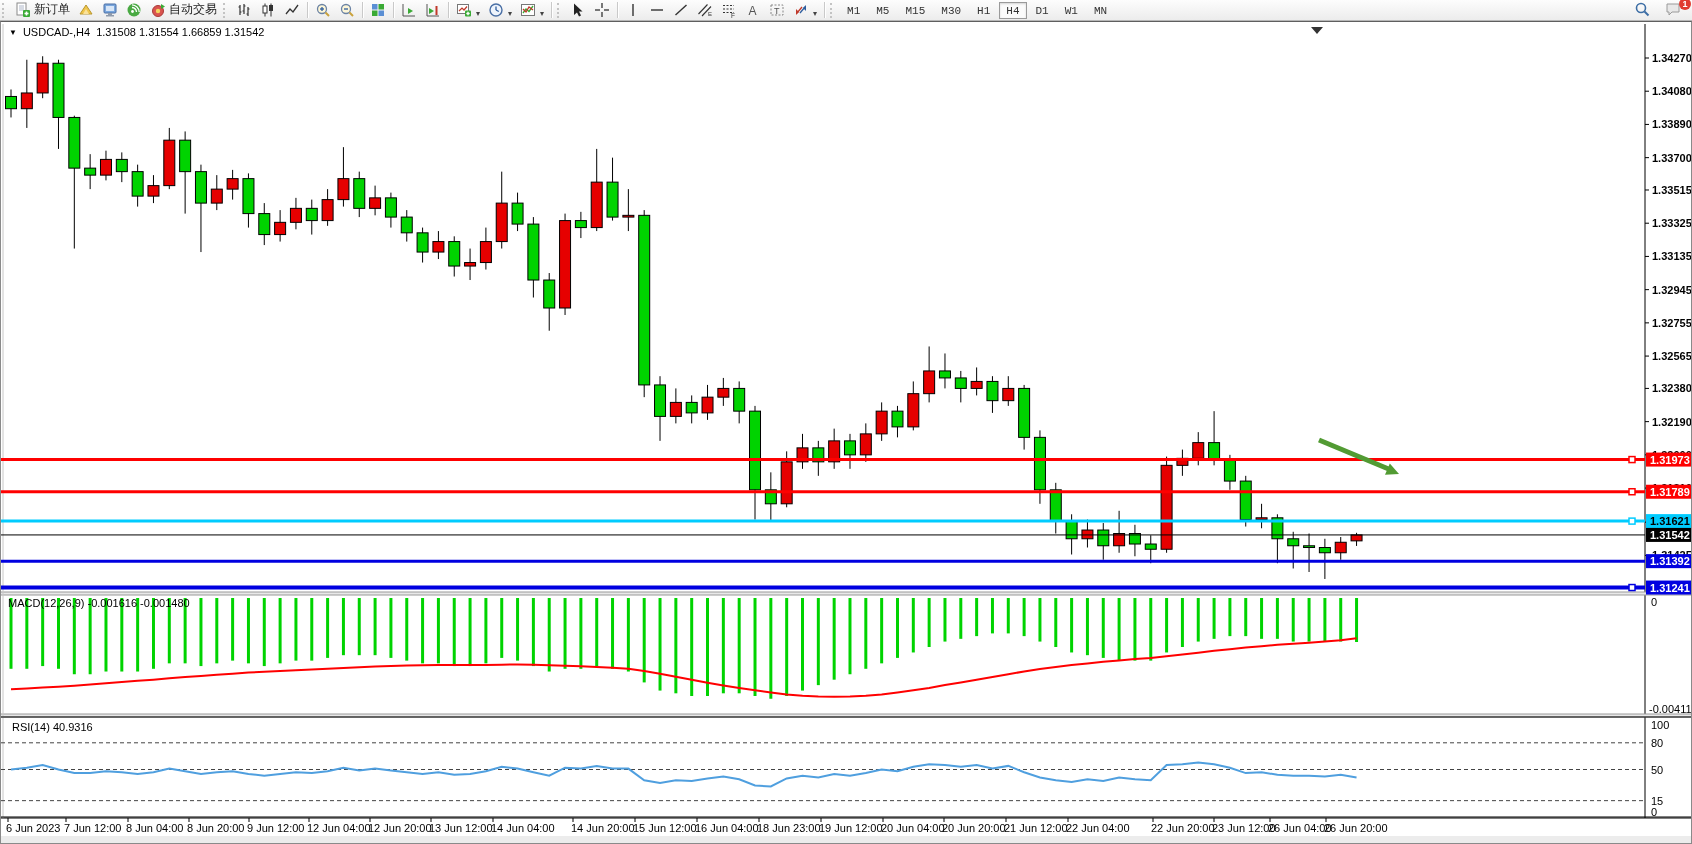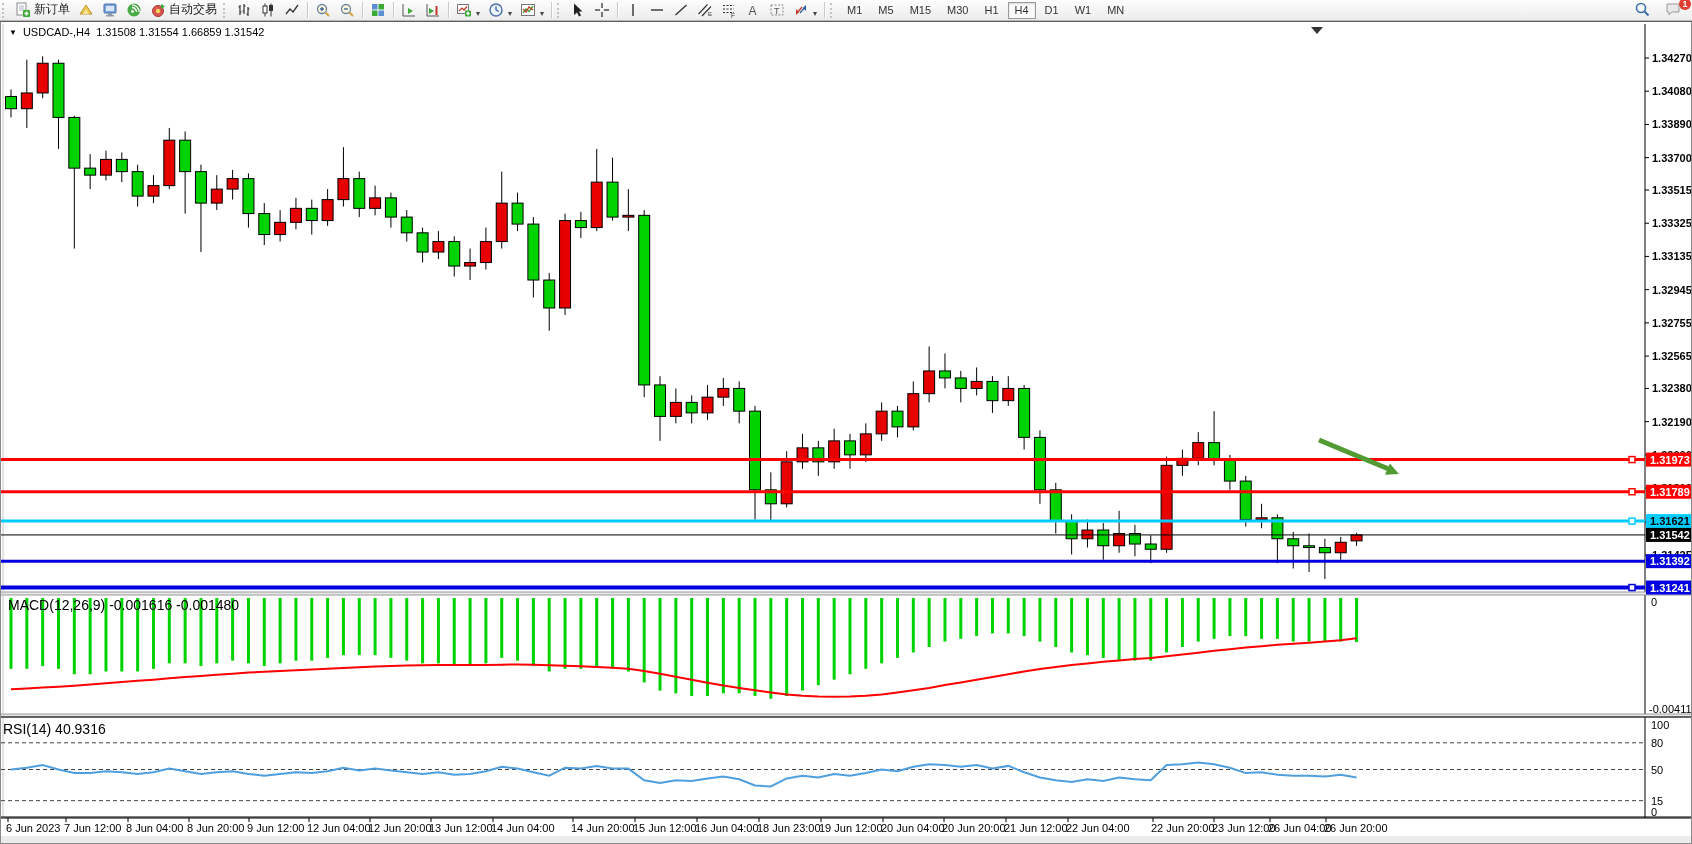--- a/index.html
+++ b/index.html
@@ -8,34 +8,34 @@
   
   .toolbar{position:absolute;left:0;top:0;width:1692px;height:21px;
     background:linear-gradient(#fdfdfd,#ececec);border-bottom:1px solid #b7b7b7;
     display:flex;align-items:center;font-size:12px;color:#222;}
   .tb-grip{width:7px;height:15px;margin:0 2px;border-left:2px dotted #c3c3c3;}
   .tb-sep{width:1px;height:16px;background:#c9c9c9;margin:0 3px;box-shadow:1px 0 0 #fff;}
   .tb-btn{display:flex;align-items:flex-end;gap:3px;padding:1px 3px;height:19px;border:1px solid transparent;border-radius:2px;}
   .tb-btn svg{display:block;}
   .tb-label{white-space:nowrap;}
   .caret{font-size:8px;color:#444;margin-left:1px;}
-  .tf-btn{padding:1px 6px;height:17px;display:flex;align-items:flex-start;font-size:11px;color:#333;
-    border:1px solid transparent;margin:0 1px;}
+  .tf-btn{padding:1px 6px;height:17px;display:flex;align-items:flex-end;font-size:11px;color:#333;
+    border:1px solid transparent;margin:0 1px;font-family:Liberation Mono, monospace;}
   .tf-btn.active{border:1px solid #9a9a9a;background:#fbfbfb;box-shadow:inset 0 1px 2px #d5d5d5;}
   .tb-right{margin-left:auto;display:flex;align-items:center;padding-right:6px;gap:6px;}
   .badge{position:absolute;top:-4px;right:-6px;background:#e03c31;color:#fff;font-size:9px;
     border-radius:7px;min-width:12px;height:12px;line-height:12px;text-align:center;padding:0 2px;font-weight:bold;}
   
   .chart-window{position:absolute;left:0;top:21px;width:1692px;height:823px;background:#fff;
     border:1px solid #8a8a8a;border-top:1px solid #5f5f5f;}
   .chart-title{position:absolute;left:8px;top:4px;font-size:11px;color:#000;z-index:5;display:flex;gap:6px;align-items:center;}
   .chart-title .dd{font-size:8px;}
-  .pane-label{position:absolute;font-size:14px;color:#000;z-index:5;}
+  .pane-label{position:absolute;font-size:11px;color:#000;z-index:5;}
   #macd-label{left:7px;top:575px;}
-  #rsi-label{left:2px;top:699px;}
+  #rsi-label{left:11px;top:699px;}
   svg text{font-family:"Liberation Sans",sans-serif;}
 </style>
 </head>
 <body>
 
 <div class="toolbar">
   <div class="tb-grip"></div>
 
   <div class="tb-btn">
     <svg width="16" height="16">

